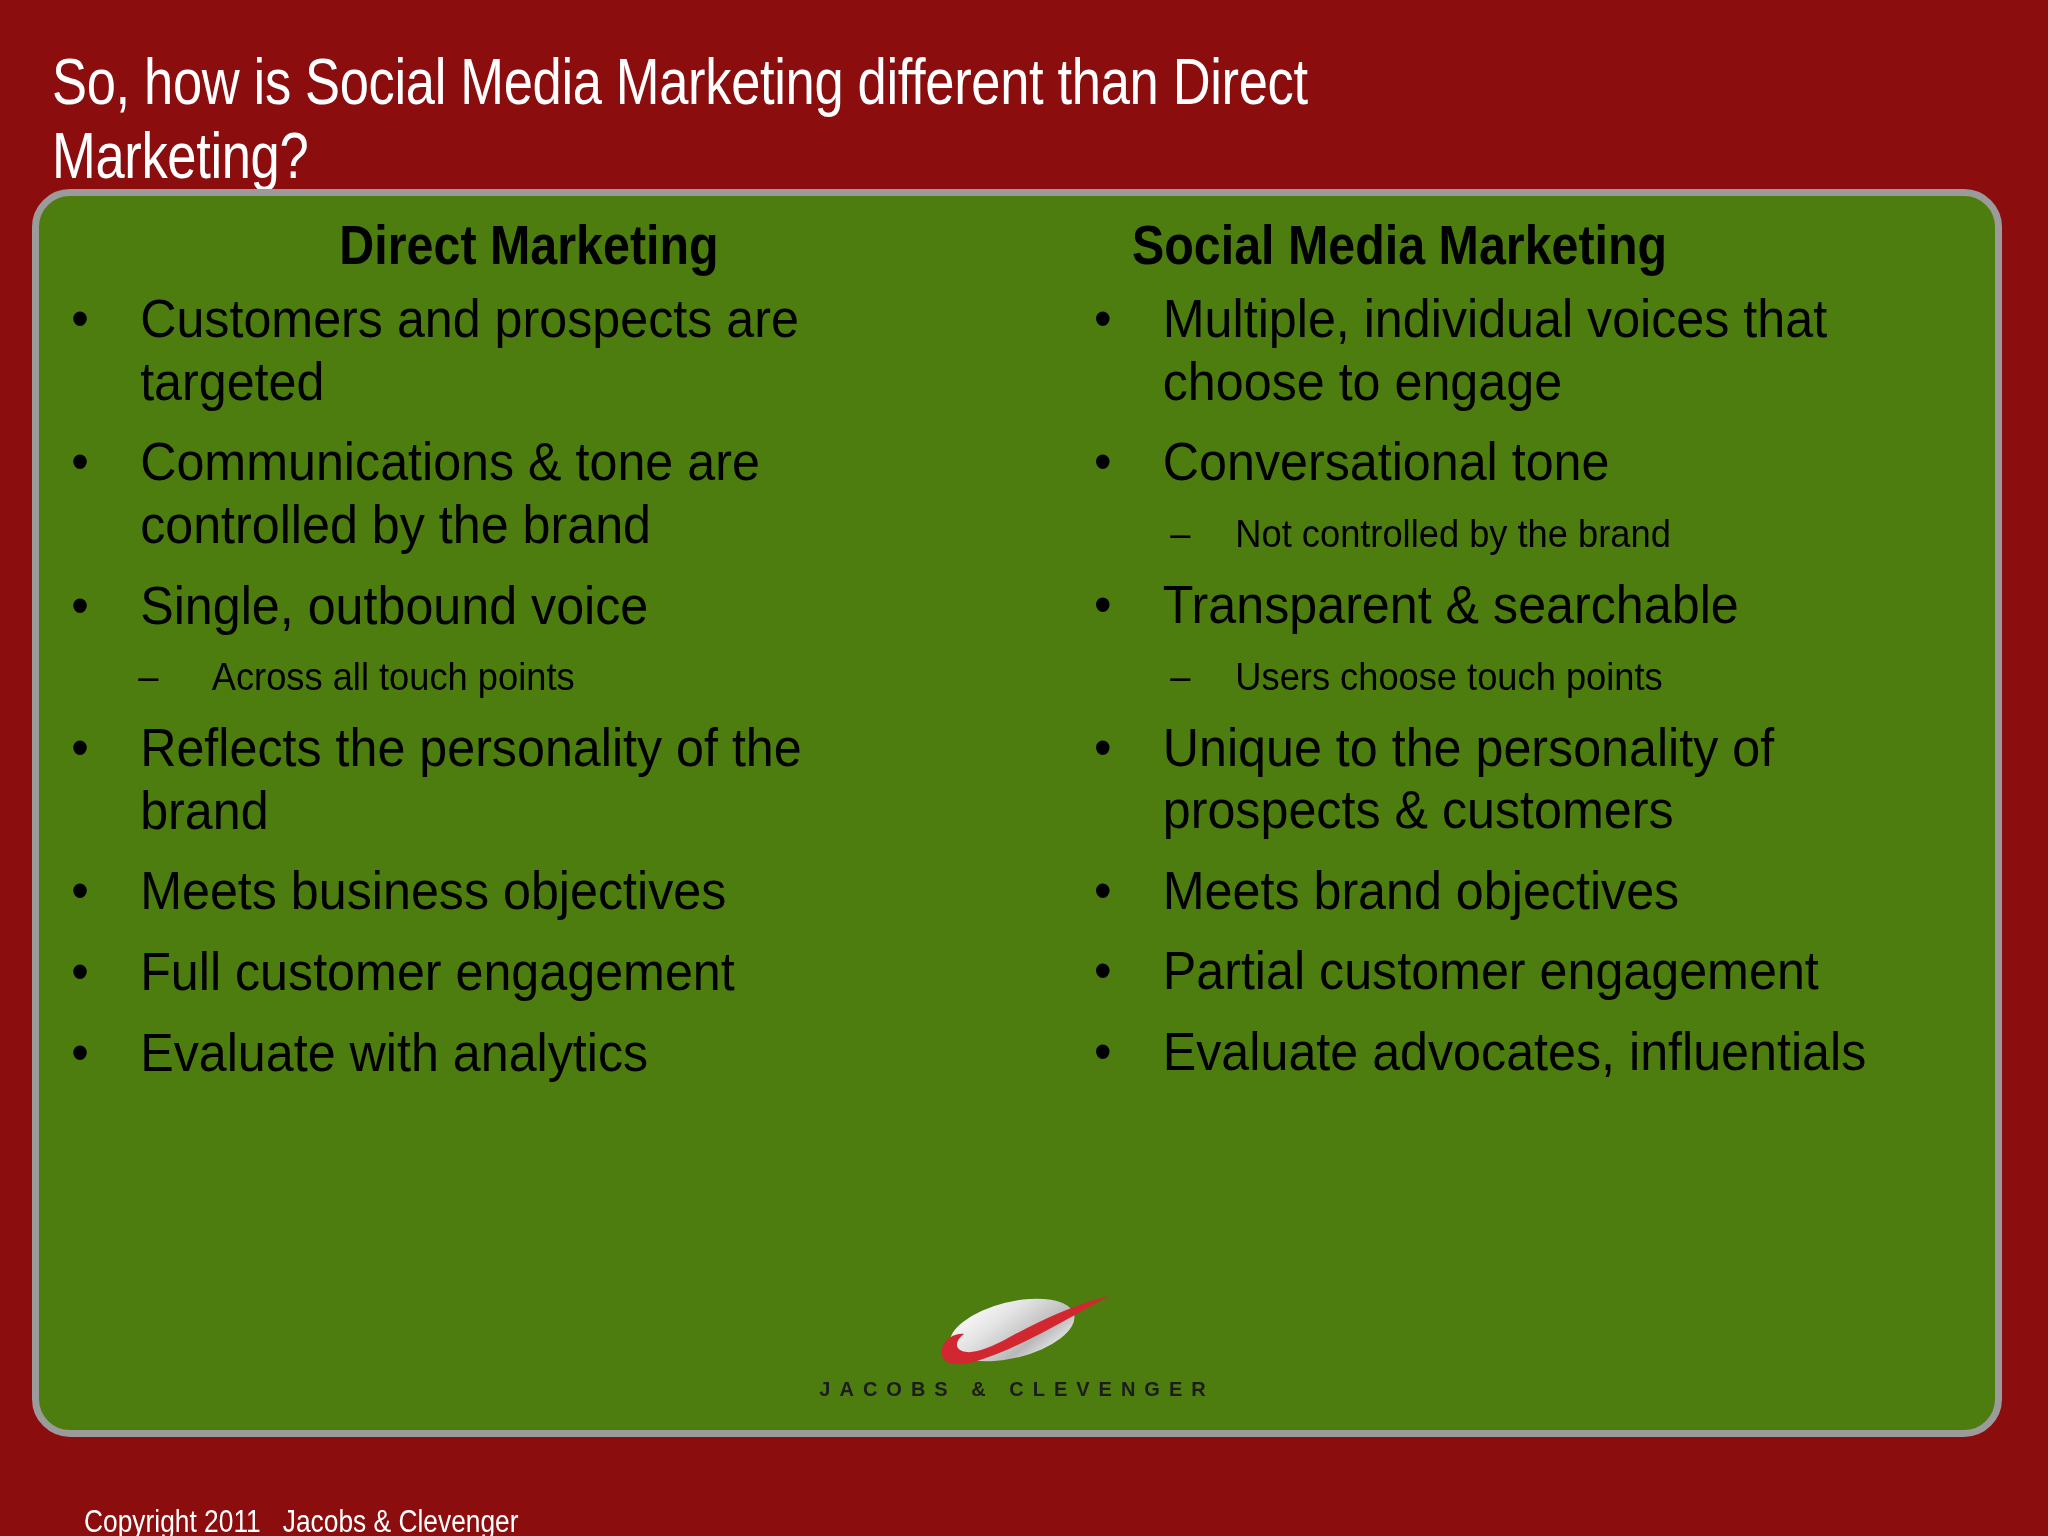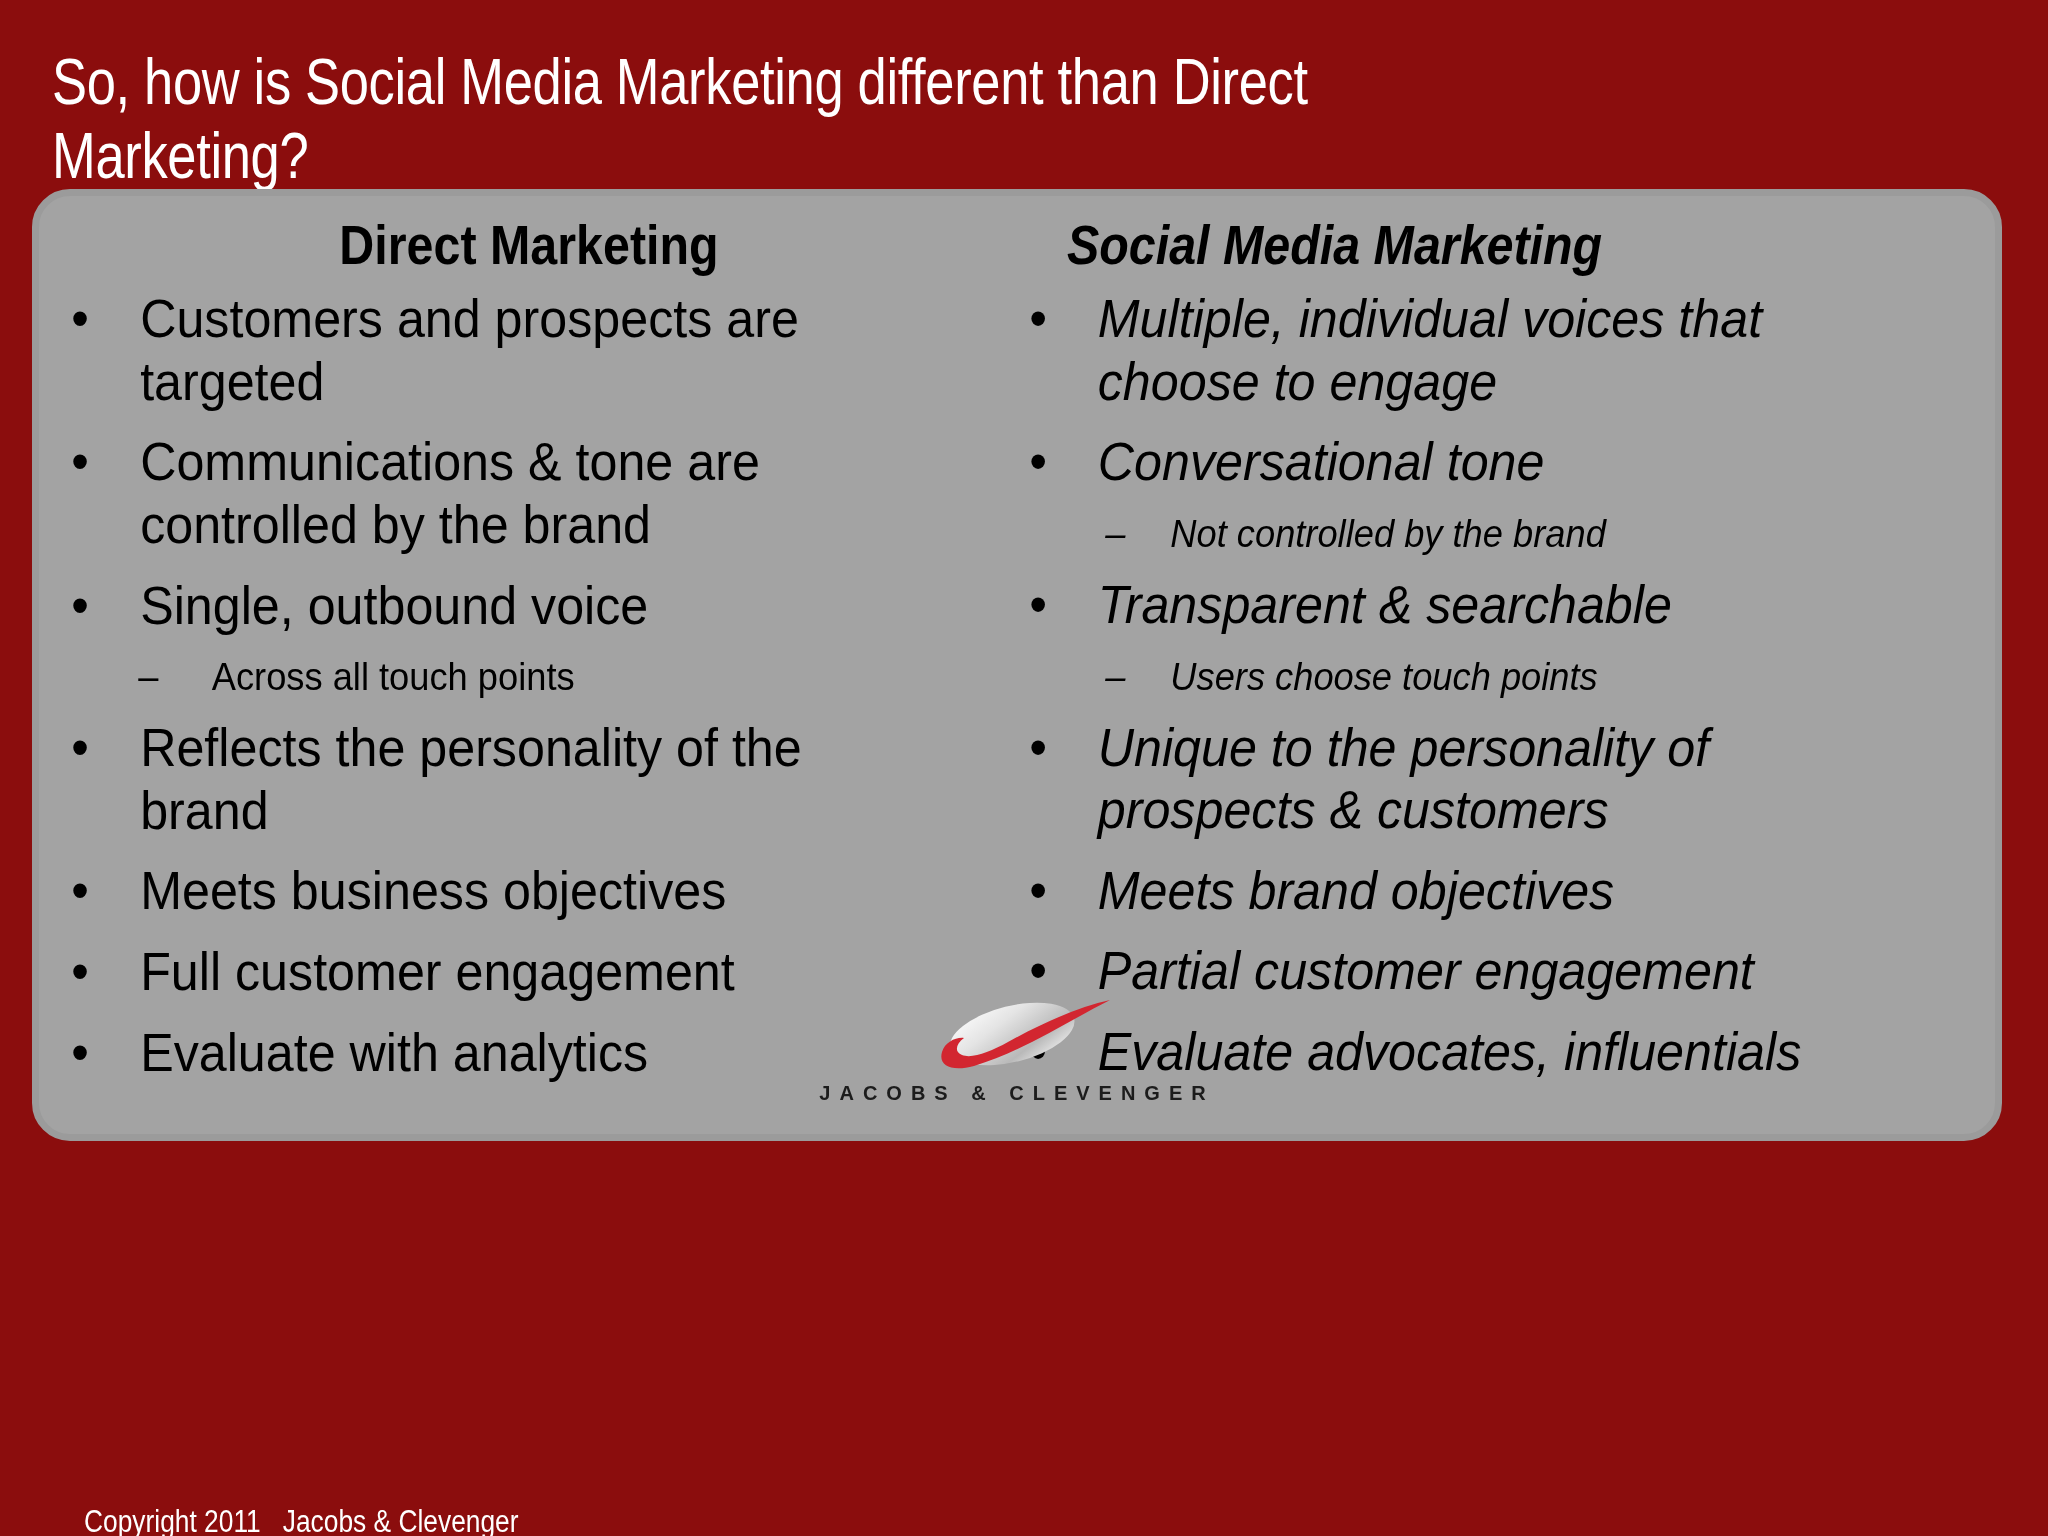--- a/index.html
+++ b/index.html
@@ -35,34 +35,34 @@
     transform-origin: left top;
     white-space: pre-wrap;
   }
 
   
   #content-panel {
     position: absolute;
     left: 32px;
     top: 189px;
     width: 1970px;
-    height: 952px;
-    background: #a3a3a3;
+    height: 1248px;
+    background: #4d7c0f;
     border: 7px solid #9b9b9b;
     border-radius: 38px;
     box-sizing: border-box;
   }
 
   
   .column {
     position: absolute;
     top: 0;
   }
   #column-left  { left: 10px;  width: 960px; }
-  #column-right { left: 936px; width: 975px; font-style: italic; }
+  #column-right { left: 1001px; width: 975px; }
 
   .column-heading {
     text-align: center;
     font-weight: 700;
     font-size: 55px;
     color: #000000;
     font-family: "Liberation Sans Narrow", "Liberation Sans", sans-serif;
     transform: scaleX(0.88);
     margin: 17px 0 10px 0;
     white-space: nowrap;

